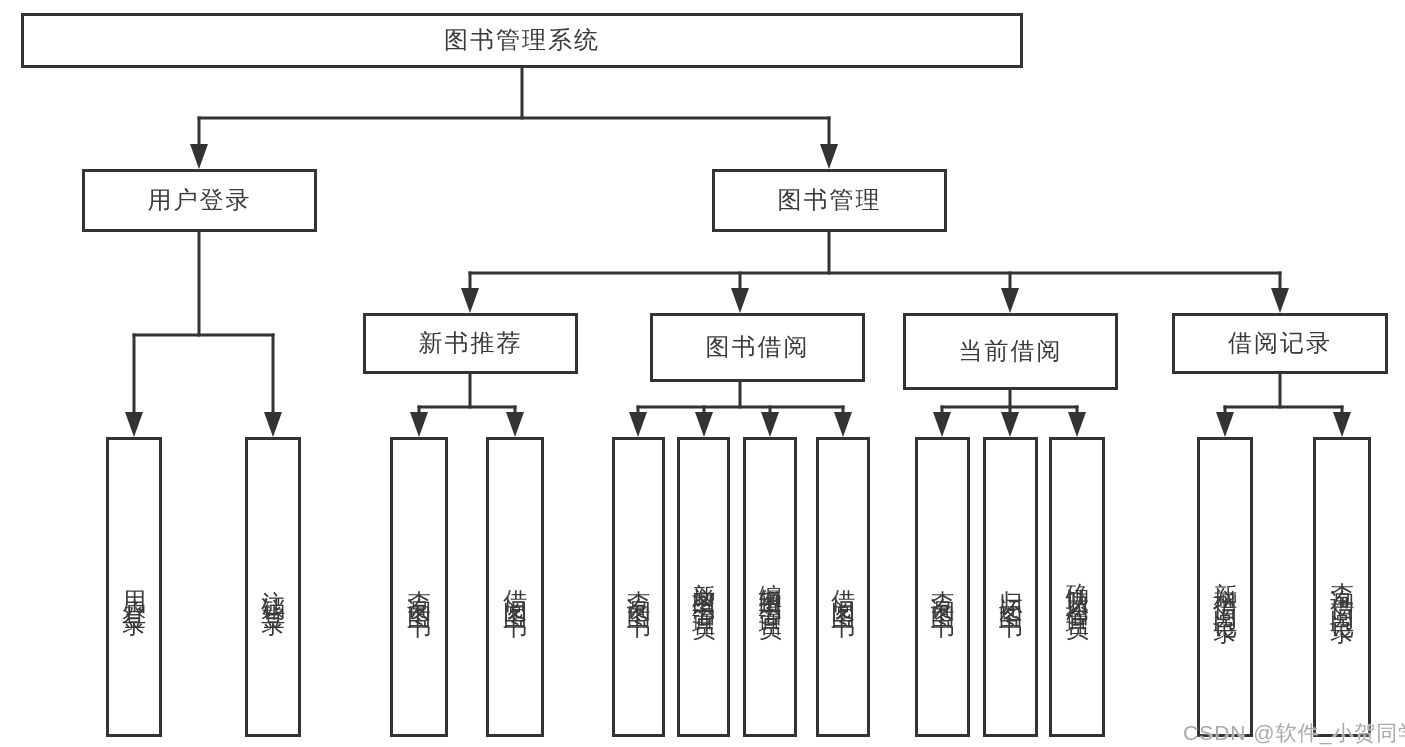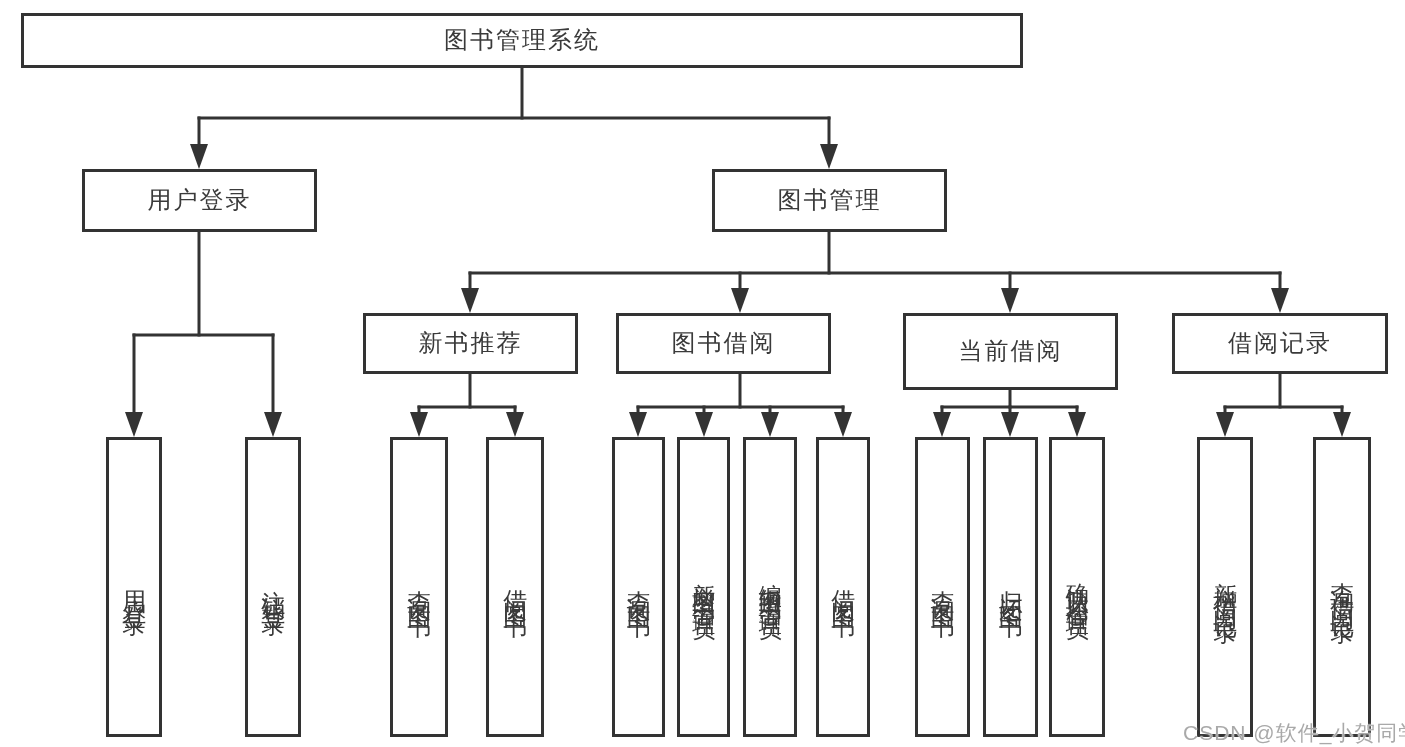--- a/index.html
+++ b/index.html
@@ -117,21 +117,21 @@
     <line x1="1342" y1="407" x2="1342" y2="424"></line>
     <polygon points="1333,412 1351,412 1342,437"></polygon>
   </svg>
 
   <div class="node" style="left:21px;top:13px;width:1002px;height:55px;">图书管理系统</div>
 
   <div class="node" style="left:82px;top:169px;width:235px;height:63px;">用户登录</div>
   <div class="node" style="left:712px;top:169px;width:235px;height:63px;">图书管理</div>
 
   <div class="node" style="left:363px;top:313px;width:215px;height:61px;">新书推荐</div>
-  <div class="node" style="left:616px;top:313px;width:215px;height:61px;">图书借阅</div>
+  <div class="node" style="left:650px;top:313px;width:215px;height:69px;">图书借阅</div>
   <div class="node" style="left:903px;top:313px;width:215px;height:77px;">当前借阅</div>
   <div class="node" style="left:1172px;top:313px;width:216px;height:61px;">借阅记录</div>
 
   <div class="node leaf" style="left:106px;width:56px;">用户登录</div>
   <div class="node leaf" style="left:245px;width:56px;">注销登录</div>
 
   <div class="node leaf" style="left:390px;width:58px;">查询图书</div>
   <div class="node leaf" style="left:486px;width:58px;">借阅图书</div>
 
   <div class="node leaf" style="left:612px;width:53px;">查询图书</div>

